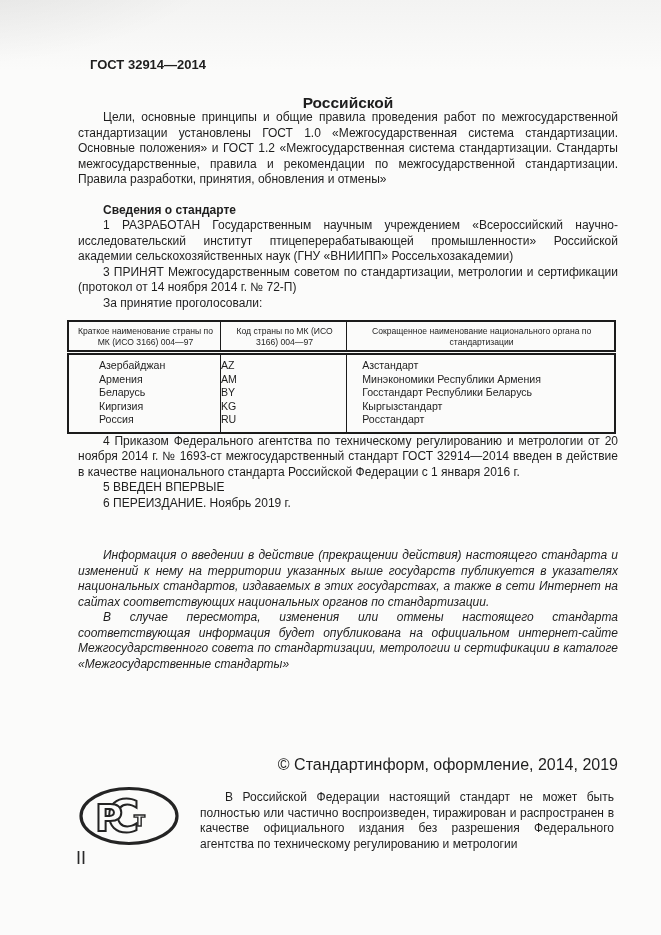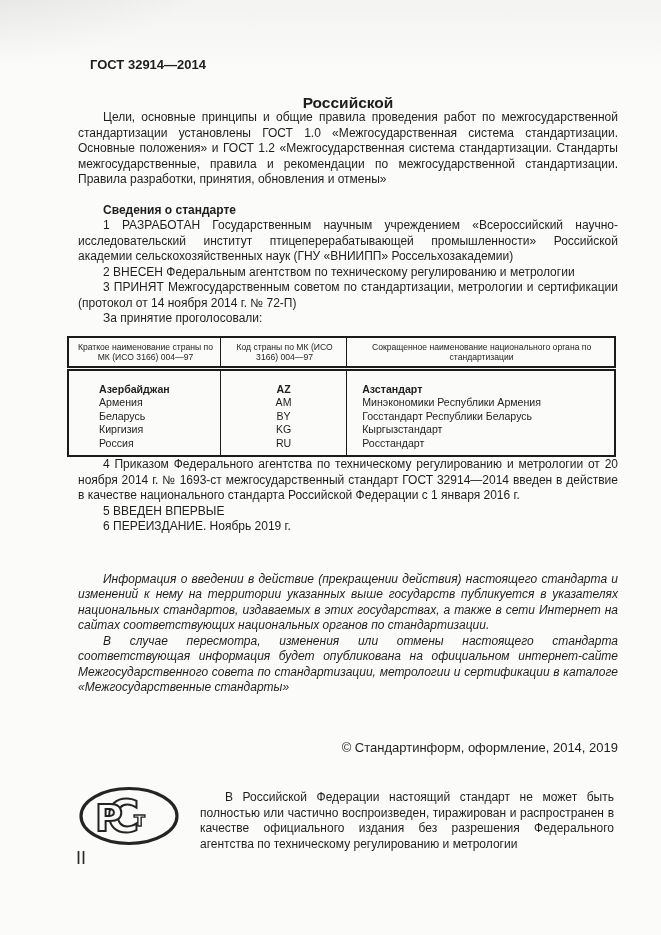--- a/index.html
+++ b/index.html
@@ -51,35 +51,35 @@
   .vote-table th{
     font-weight:normal; font-size:8.6px; line-height:10.5px;
     text-align:center; vertical-align:middle;
     padding:4px 4px 3px 6px;
     border-bottom:5px double #1b1b1b;
   }
   .vote-table th + th, .vote-table td + td{ border-left:1.6px solid #1b1b1b; }
   .vote-table td{
     font-size:10.6px; line-height:13.5px; padding:0;
   }
-  .vote-table tbody tr:first-child td{ padding-top:12px;font-weight:bold; }
+  .vote-table tbody tr:first-child td{ padding-top:4px; }
   .vote-table tbody tr:last-child td{ padding-bottom:5px; }
   .col-country{ width:27.5%; }
   .col-code{ width:22.5%; }
   .col-org{ width:50%; }
   td.col-country{ padding-left:30px; }
-  td.col-code{ text-align:center; }
+  td.col-code{ text-align:left; }
   td.col-org{ padding-left:15px; }
   .item-4{ margin-top:12px; }
   .item-5,.item-6{ margin-top:13px; }
   .notice{ margin-top:37px; font-style:italic; }
   .notice-par{ margin:0; text-align:justify; text-indent:25px; }
   .copyright{
-    position:absolute; top:740px; right:43px;
-    font-size:13px;
+    position:absolute; top:756px; right:43px;
+    font-size:16px;
   }
   .footer{
     position:absolute; top:786px; left:78px; width:540px;
     display:flex; align-items:flex-start;
   }
   .footer-left{ width:118px; flex:0 0 118px; }
   .logo{ display:block; }
   .page-number{
     margin-top:2px; margin-left:-2px;
     font-size:18px; color:#2a2a2a;
@@ -98,21 +98,20 @@
 
     <div class="doc-code">ГОСТ 32914—2014</div>
 
     <div class="page-title">Российской</div>
 
     <p class="body-par intro">Цели, основные принципы и общие правила проведения работ по межгосударственной стандартизации установлены ГОСТ 1.0 «Межгосударственная система стандартизации. Основные положения» и ГОСТ 1.2 «Межгосударственная система стандартизации. Стандарты межгосударственные, правила и рекомендации по межгосударственной стандартизации. Правила разработки, принятия, обновления и отмены»</p>
 
     <div class="section-heading">Сведения о стандарте</div>
 
     <p class="body-par std-item">1 РАЗРАБОТАН Государственным научным учреждением «Всероссийский научно-исследовательский институт птицеперерабатывающей промышленности» Российской академии сельскохозяйственных наук (ГНУ «ВНИИПП» Россельхозакадемии)</p>
-    <p class="body-par std-item">2 ВНЕСЕН Федеральным агентством по техническому регулированию и метрологии</p>
     <p class="body-par std-item">3 ПРИНЯТ Межгосударственным советом по стандартизации, метрологии и сертификации (протокол от 14 ноября 2014 г. № 72-П)</p>
 
     <p class="body-par vote-intro">За принятие проголосовали:</p>
 
     <table class="vote-table">
       <thead>
         <tr>
           <th class="col-country">Краткое наименование страны по МК (ИСО 3166) 004—97</th>
           <th class="col-code">Код страны по МК (ИСО 3166) 004—97</th>
           <th class="col-org">Сокращенное наименование национального органа по стандартизации</th>

